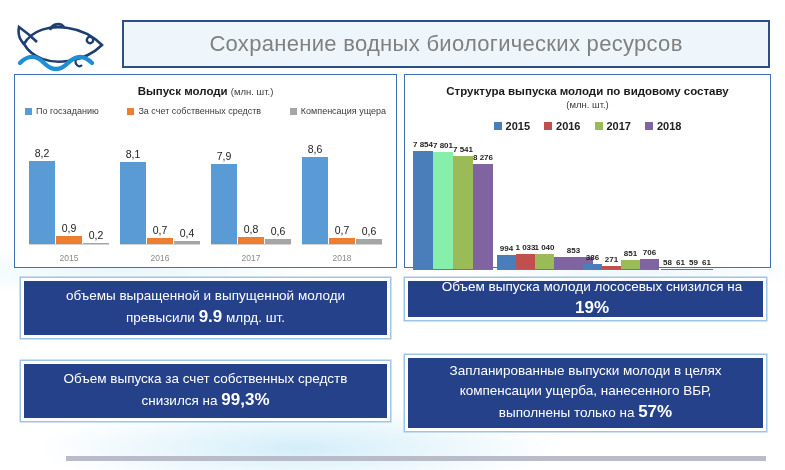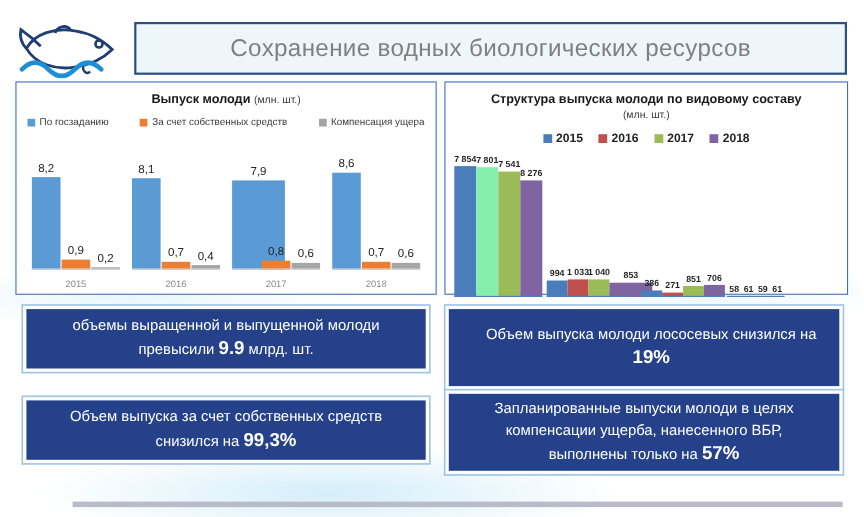--- a/index.html
+++ b/index.html
@@ -89,21 +89,21 @@
   
   .callout{
     position:absolute;background:#24418a;color:#ffffff;
     display:flex;align-items:center;justify-content:center;text-align:center;
     box-sizing:border-box;padding:6px 14px;
     font-size:13.5px;line-height:1.45;
     box-shadow:0 0 0 3px #ffffff, 0 0 0 4.5px #9fc4e8;
   }
   .callout b{font-size:17px;font-weight:bold;}
   #callout-1{left:24px;top:281px;width:363px;height:54px;}
-  #callout-2{left:408px;top:281px;width:355px;height:70px;padding-left:27px;}
+  #callout-2{left:408px;top:281px;width:355px;height:36px;padding-left:27px;}
   #callout-3{left:24px;top:364px;width:363px;height:54px;}
   #callout-4{left:408px;top:358px;width:355px;height:70px;}
 
   .bottom-strip{
     position:absolute;left:66px;top:456px;width:700px;height:5px;
     background:#b9bcc8;
   }
 </style>
 </head>
 <body>
@@ -161,21 +161,21 @@
         <span class="vlab">8,1</span>
       </div>
       <div class="lbar" style="left: 132px; width: 26px; height: 7.15556px; background: rgb(237, 125, 49); bottom: 22px;">
         <span class="vlab">0,7</span>
       </div>
       <div class="lbar" style="left: 159px; width: 26px; height: 4.08889px; background: rgb(165, 165, 165); bottom: 22px;">
         <span class="vlab">0,4</span>
       </div>
       <div class="axis-year" style="left: 105px; width: 80px;">2016</div>
       <div class="lbaseline" style="left: 105px; width: 80px;"></div>
-      <div class="lbar" style="left: 196px; width: 48px; height: 80.7556px; background: rgb(91, 155, 213); bottom: 22px;">
+      <div class="lbar" style="left: 196px; width: 26px; height: 80.7556px; background: rgb(91, 155, 213); bottom: 22px;">
         <span class="vlab">7,9</span>
       </div>
       <div class="lbar" style="left: 223px; width: 26px; height: 8.17778px; background: rgb(237, 125, 49); bottom: 22px;">
         <span class="vlab">0,8</span>
       </div>
       <div class="lbar" style="left: 250px; width: 26px; height: 6.13333px; background: rgb(165, 165, 165); bottom: 22px;">
         <span class="vlab">0,6</span>
       </div>
       <div class="axis-year" style="left: 196px; width: 80px;">2017</div>
       <div class="lbaseline" style="left: 196px; width: 80px;"></div>

